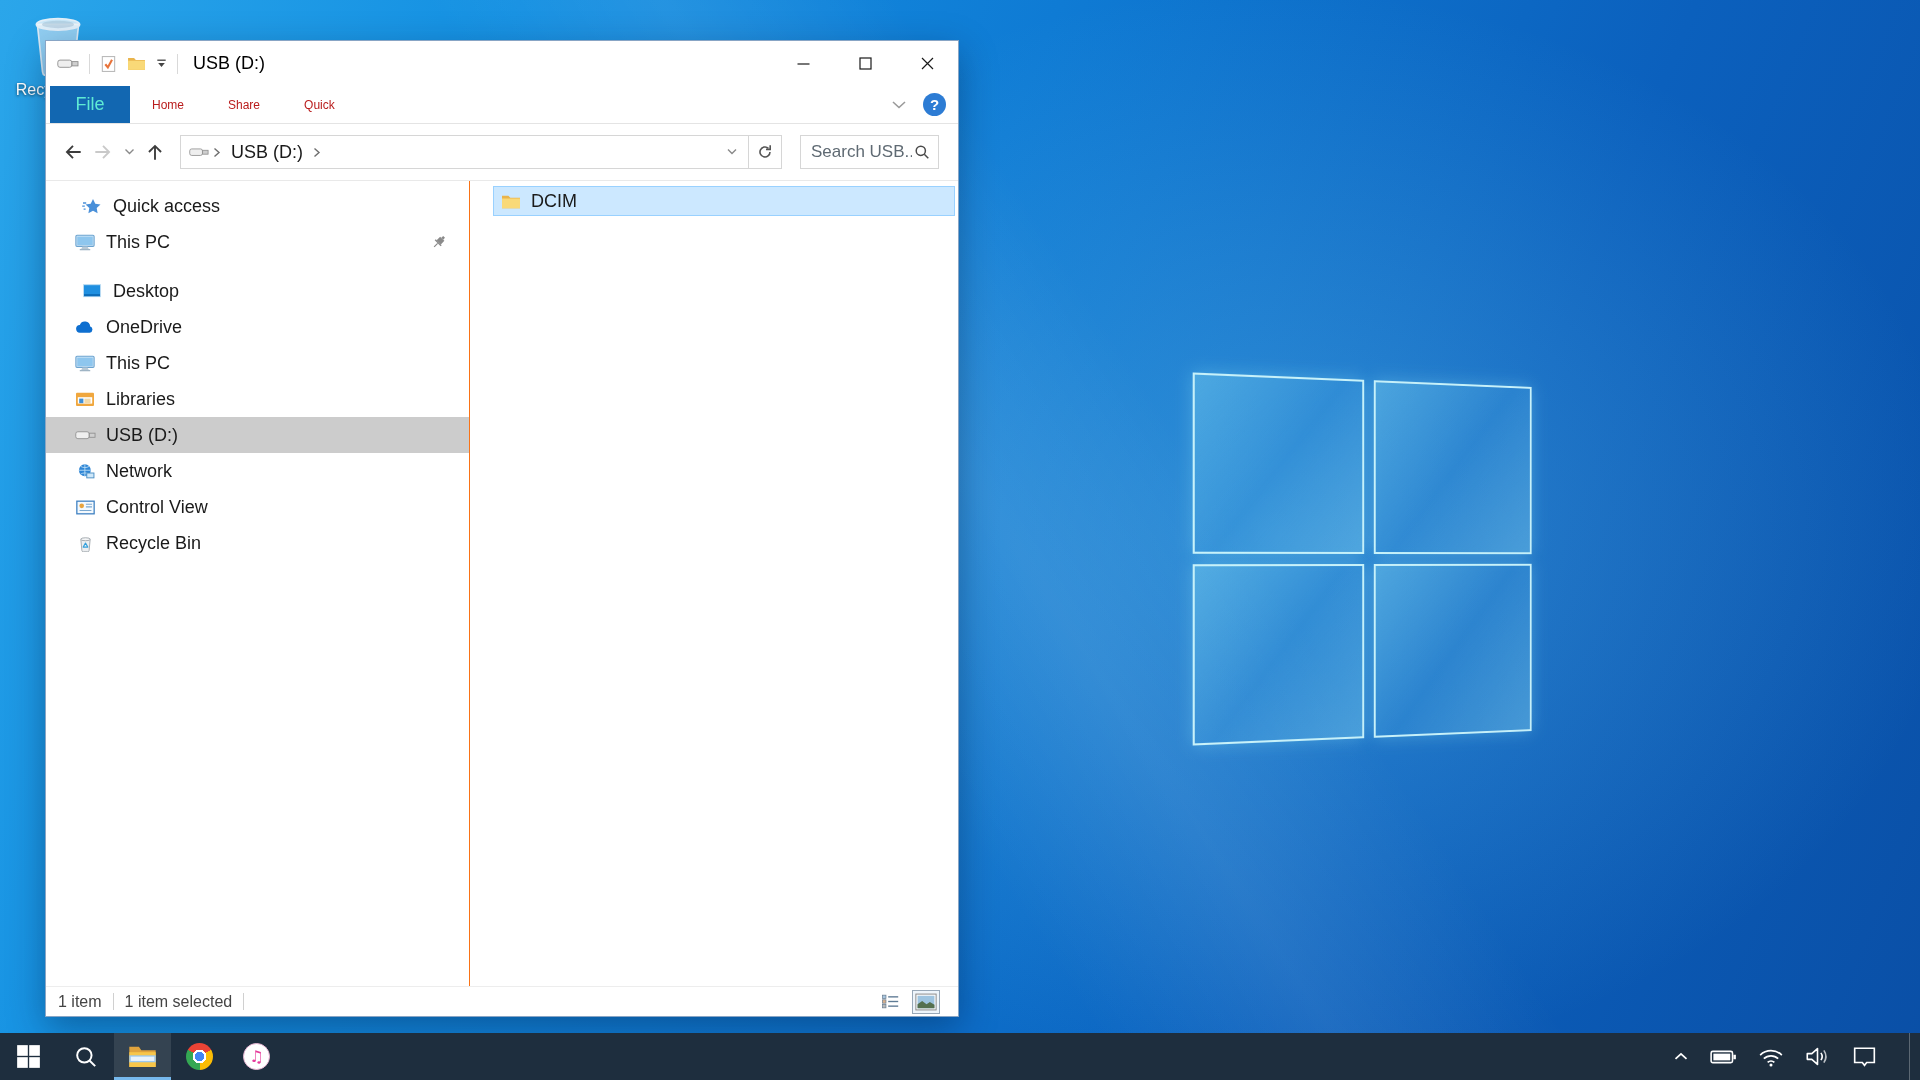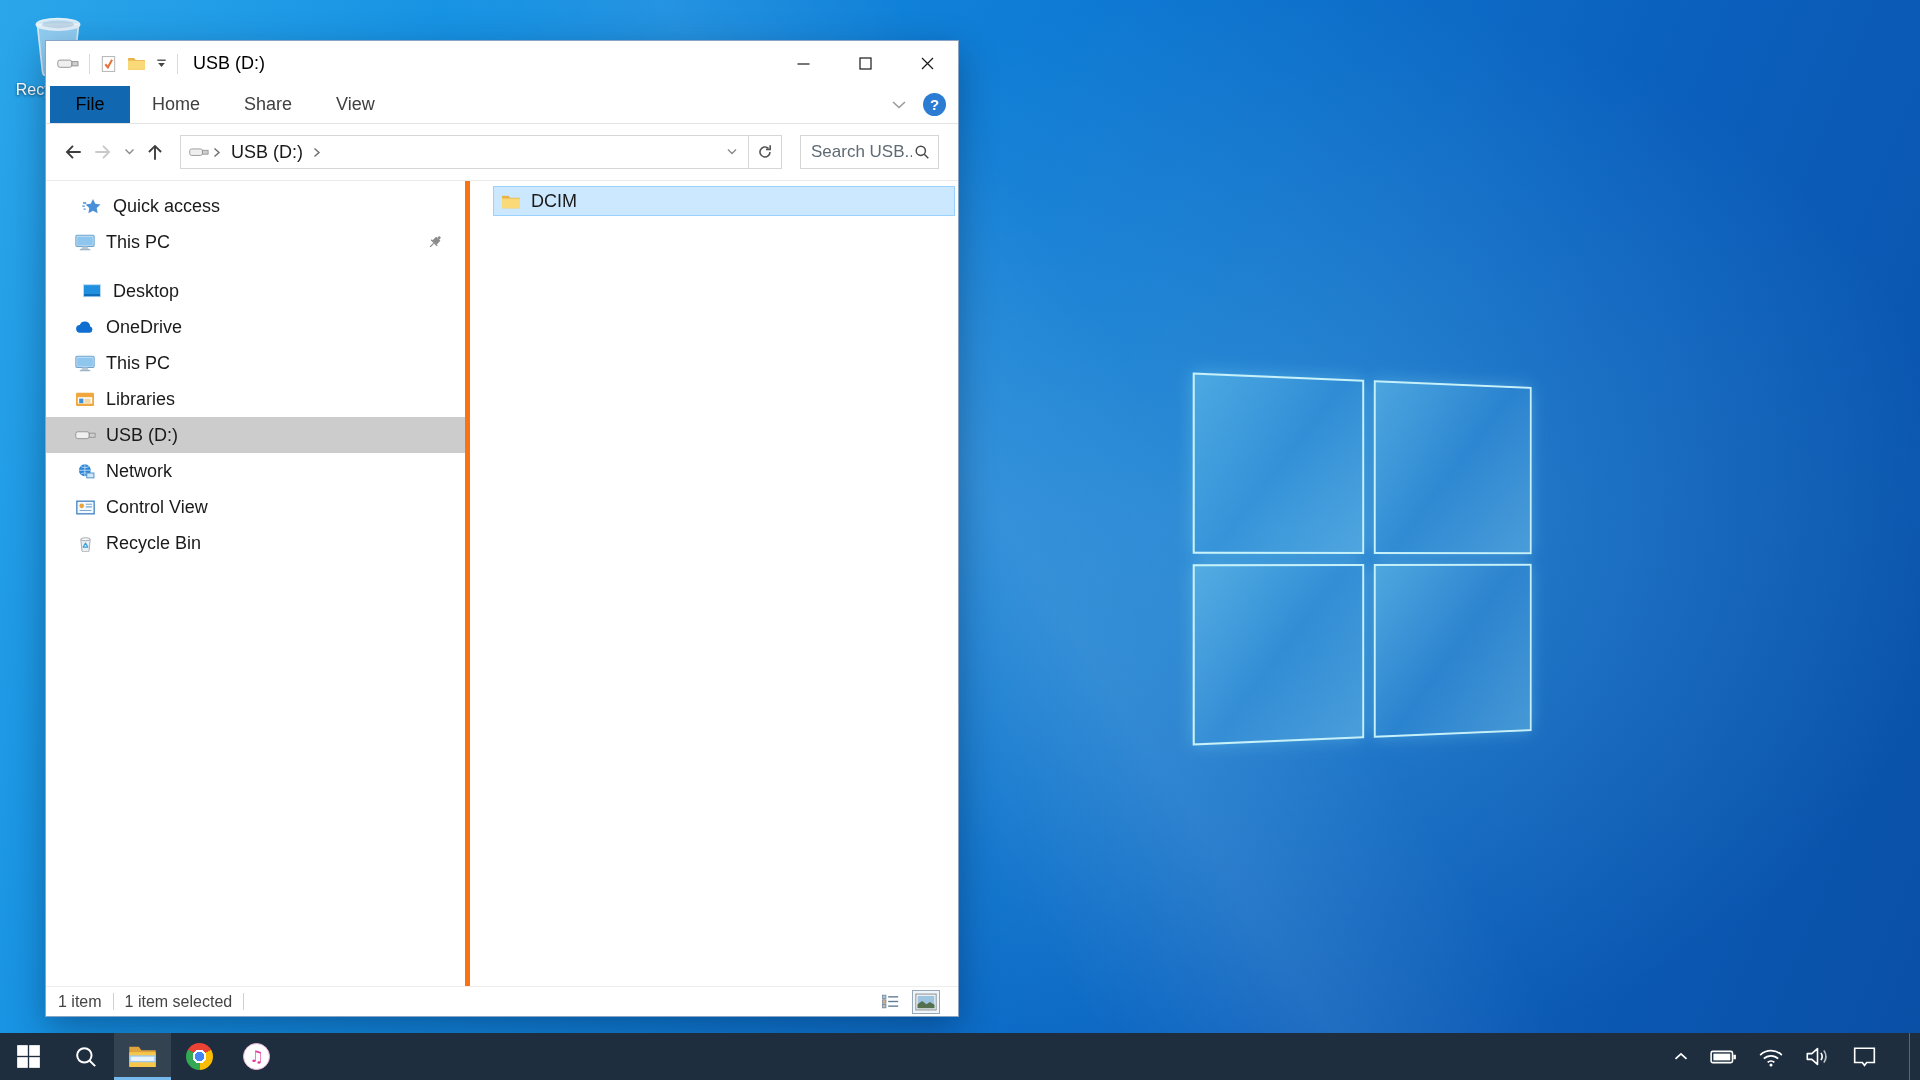--- a/index.html
+++ b/index.html
@@ -33,43 +33,43 @@
 
   .titlebar{height:45px;flex:0 0 45px;display:flex;align-items:center;padding-left:6px;}
   .qat{display:flex;align-items:center;}
   .qat-btn{display:flex;align-items:center;justify-content:center;padding:0 5px;}
   .qat-sep{width:1px;height:20px;background:#d9d9d9;margin:0 5px;}
   .wtitle{font-size:18px;color:#000;margin-left:10px;white-space:nowrap;}
   .win-btns{margin-left:auto;display:flex;height:100%;}
   .win-btn{width:62px;display:flex;align-items:center;justify-content:center;}
 
   .tabrow{height:37px;flex:0 0 37px;display:flex;align-items:stretch;border-bottom:1px solid #e4e4e4;}
-  .tab-file{width:80px;margin-left:4px;background:#1267b1;color:#000000;font-size:18px;
+  .tab-file{width:80px;margin-left:4px;background:#1267b1;color:#5eead4;font-size:18px;
     display:flex;align-items:center;justify-content:center;}
-  .tab{padding:0 22px;color:#404040;font-size:18px;display:flex;align-items:center;}
+  .tab{padding:0 22px;color:#b91c1c;font-size:12px;display:flex;align-items:center;}
   .ribbon-right{margin-left:auto;display:flex;align-items:center;gap:16px;padding-right:12px;}
   .help-circle{width:23px;height:23px;border-radius:50%;background:#2d7cd4;color:#fff;
     font-size:15px;font-weight:bold;display:flex;align-items:center;justify-content:center;}
 
   .navrow{height:56px;flex:0 0 56px;display:flex;align-items:center;background:#fff;
     border-bottom:1px solid #e9e9e9;padding:0 19px 0 12px;}
   .nav-ico{display:flex;align-items:center;justify-content:center;}
   .addressbar{flex:1;height:34px;border:1px solid #d6d6d6;display:flex;align-items:center;
     margin-left:10px;margin-right:18px;box-sizing:border-box;background:#fff;}
   .crumb-txt{font-size:18px;color:#1a1a1a;margin:0 6px;white-space:nowrap;}
   .ab-div{width:1px;height:100%;background:#d6d6d6;}
   .ab-btn{width:32px;height:100%;display:flex;align-items:center;justify-content:center;}
   .searchbox{width:139px;height:34px;border:1px solid #d6d6d6;display:flex;align-items:center;
     padding:0 8px;box-sizing:border-box;}
   .searchbox input{flex:1;min-width:0;border:none;outline:none;font-size:17px;
     font-family:"Liberation Sans","DejaVu Sans",sans-serif;color:#333;}
   .searchbox input::placeholder{color:#5f6a73;opacity:1;}
 
   .wbody{flex:1;display:flex;min-height:0;}
-  .sidebar{width:424px;flex:0 0 424px;border-right:5px solid #f97316;padding-top:7px;
+  .sidebar{width:424px;flex:0 0 424px;border-right:1px solid #f97316;padding-top:7px;
     font-size:18px;color:#1a1a1a;box-sizing:border-box;}
   .srow{height:36px;display:flex;align-items:center;padding-left:35px;gap:10px;}
   .srow.child{padding-left:28px;}
   .srow.selected{background:#cccccc;}
   .srow .sico{width:22px;display:flex;justify-content:center;flex:0 0 22px;}
   .srow .pin{margin-left:auto;margin-right:22px;display:flex;}
   .sgap{height:13px;}
 
   .content{flex:1;padding:5px 0 0 23px;}
   .file-tile{width:462px;height:30px;background:#cce8ff;border:1px solid #99d1ff;
@@ -170,21 +170,21 @@
           <path d="M2 2l11 11M13 2L2 13" stroke="#1a1a1a" stroke-width="1.2"></path>
           </svg>
       </span>
     </div>
   </div>
 
   <div class="tabrow">
     <div class="tab-file">File</div>
     <div class="tab">Home</div>
     <div class="tab">Share</div>
-    <div class="tab">View</div>
+    <div class="tab">Quick</div>
     <div class="ribbon-right">
       <span>
         <svg width="16" height="10" viewBox="0 0 16 10">
           <path d="M2 2l6 5.5L14 2" fill="none" stroke="#9a9a9a" stroke-width="1.6"></path>
           </svg>
       </span>
       <span class="help-circle">?</span>
     </div>
   </div>
 

